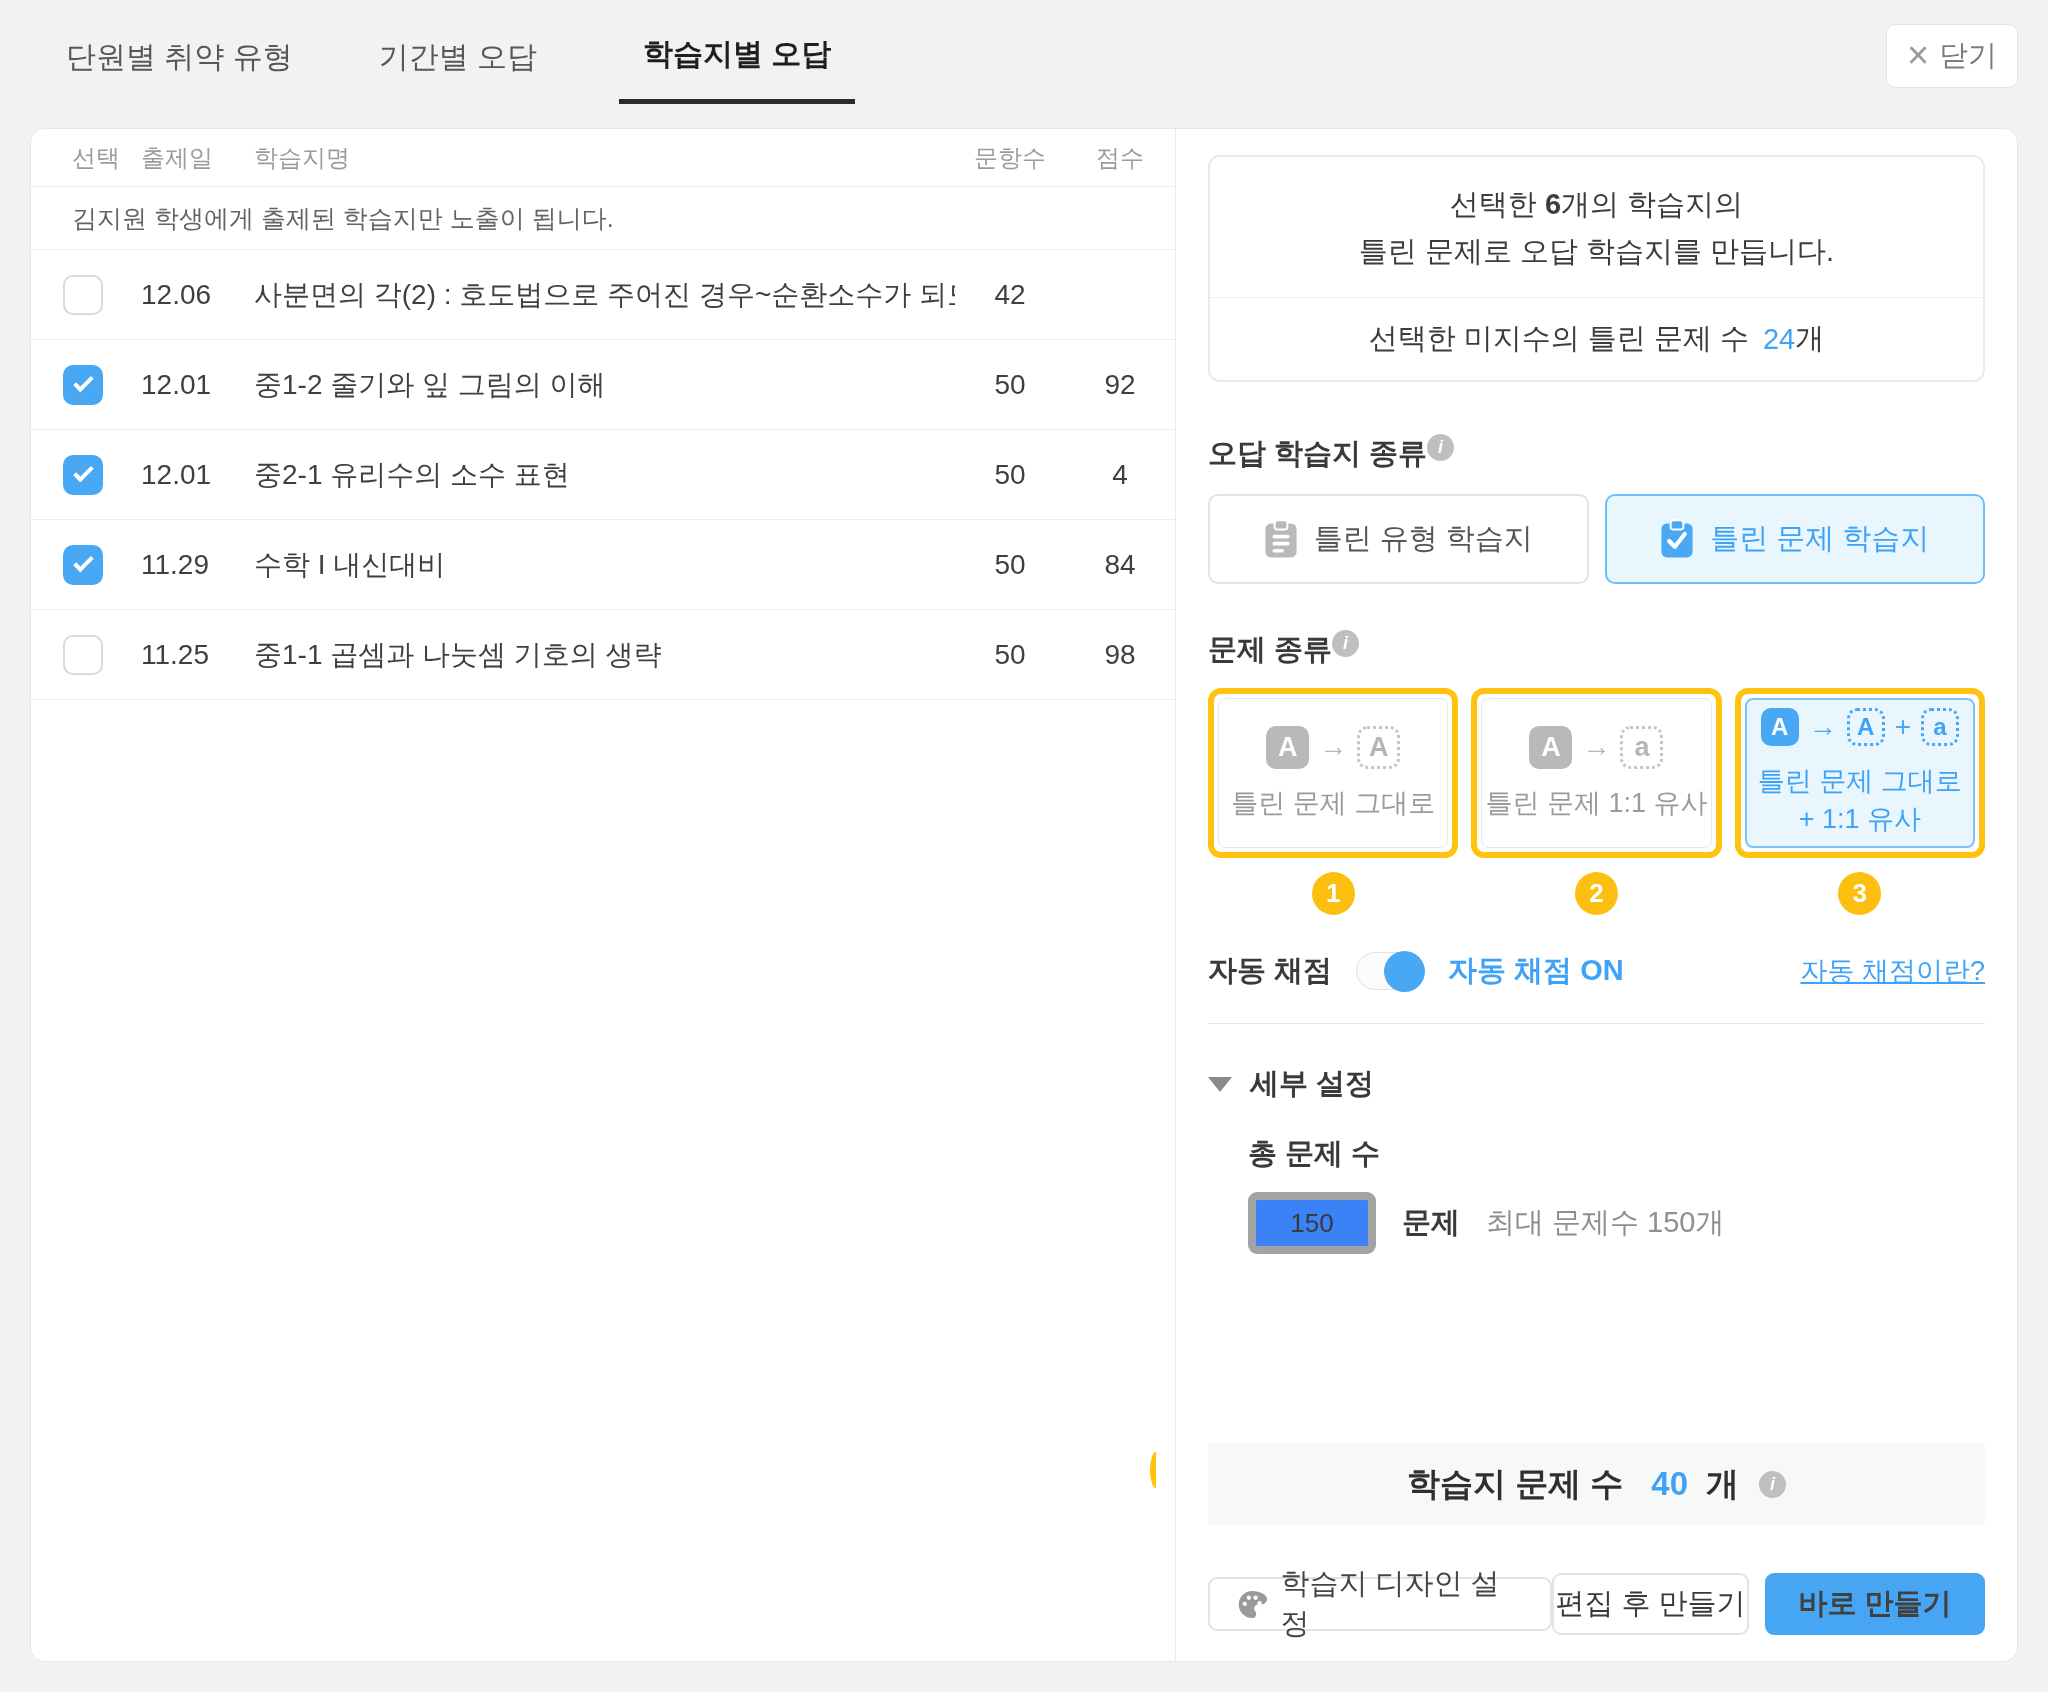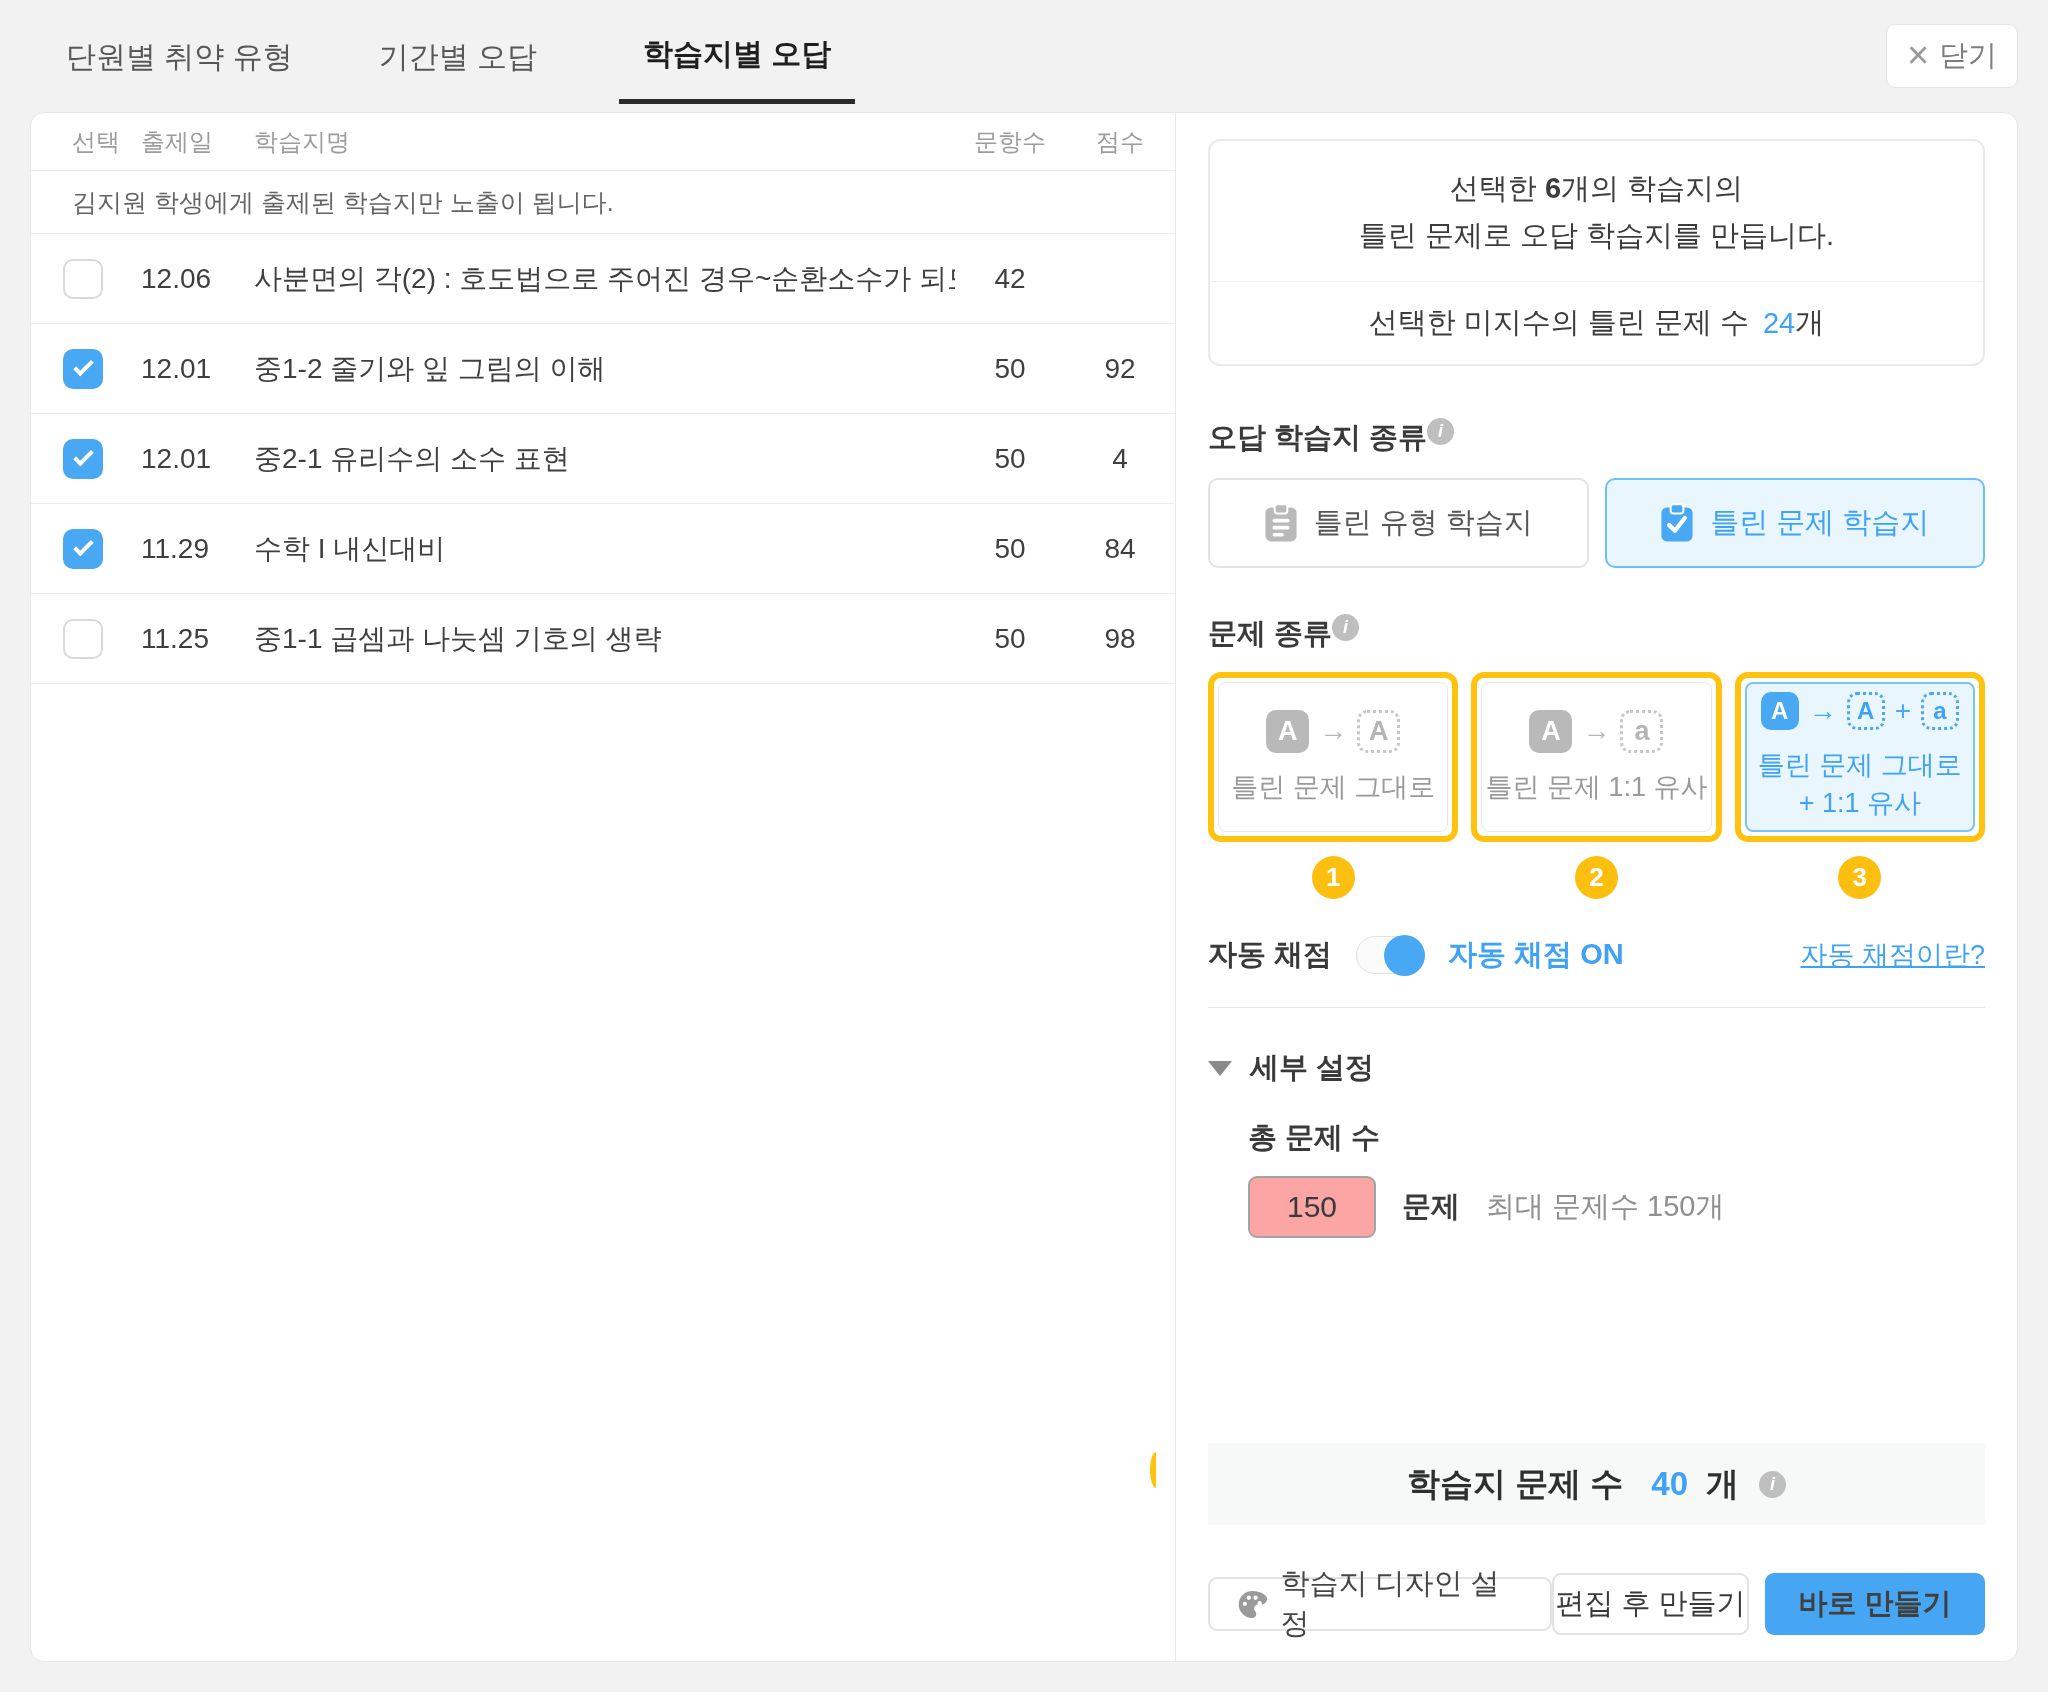--- a/index.html
+++ b/index.html
@@ -14,21 +14,21 @@
   .tabbar { position:absolute; top:34px; left:62px; display:flex; align-items:flex-end; gap:78px; }
   .tab { font-size:30px; color:#575757; padding:0 4px 26px; cursor:pointer; }
   .tab.active { color:#1f1f1f; font-weight:bold; padding:0 24px 24px; border-bottom:5px solid #2b2b2b; }
   .close-btn { position:absolute; top:24px; right:30px; width:132px; height:64px;
     background:#fff; border:1px solid #e4e4e4; border-radius:9px;
     display:flex; align-items:center; justify-content:center; gap:10px;
     color:#7d7d7d; font-size:29px; cursor:pointer; }
   .close-x { font-size:38px; color:#9a9a9a; line-height:1; margin-top:-3px; }
 
   
-  .card { position:absolute; top:112px; left:30px; width:1988px; bottom:30px;
+  .card { position:absolute; top:128px; left:30px; width:1988px; bottom:30px;
     background:#fff; border:1px solid #e7e7e7; border-radius:14px; display:flex; overflow:hidden; }
 
   
   .left-panel { width:1145px; border-right:1px solid #e9e9e9; display:flex; flex-direction:column; }
   .thead { display:flex; align-items:center; height:58px; border-bottom:1px solid #ececec;
     color:#9c9c9c; font-size:24px; }
   .c1 { width:110px; padding-left:41px; }
   .c2 { width:105px; }
   .c3 { flex:1; padding-left:8px; white-space:nowrap; overflow:hidden; }
   .c4 { width:110px; text-align:center; }
@@ -100,22 +100,22 @@
   .auto-link { margin-left:auto; font-size:27px; color:#3ea2f6; text-decoration:underline; cursor:pointer; }
 
   .h-divider { height:1px; background:#e5e5e5; margin-top:32px; }
 
   .details-header { display:flex; align-items:center; gap:18px; margin-top:40px; cursor:pointer; }
   .tri-down { width:0; height:0; border-left:12px solid transparent; border-right:12px solid transparent;
     border-top:15px solid #8a8a8a; }
   .details-title { font-size:29px; font-weight:bold; color:#3a3a3a; }
   .total-label { margin-top:30px; margin-left:40px; font-size:29px; font-weight:bold; color:#3a3a3a; }
   .input-row { display:flex; align-items:center; margin-top:18px; margin-left:40px; gap:26px; }
-  .num-input { width:128px; height:62px; border:2px solid #a3a3a3; border-radius:9px; text-align:center;
-    font-size:30px; color:#3a3a3a; outline:none; font-family:inherit; background:#fca5a5; }
+  .num-input { width:128px; height:62px; border:8px solid #a3a3a3; border-radius:9px; text-align:center;
+    font-size:26px; color:#3a3a3a; outline:none; font-family:inherit; background:#3b82f6; }
   .unit { font-size:29px; font-weight:bold; color:#3a3a3a; }
   .hint { font-size:29px; color:#8f8f8f; }
 
   .bottom-bar { margin-top:auto; height:82px; background:#f7f8f8; display:flex; align-items:center;
     justify-content:center; gap:12px; font-size:33px; font-weight:bold; color:#2f2f2f; }
   .bottom-bar .blue-num { margin:0 6px 0 16px; }
   .bottom-bar .info-icon { margin-left:8px; }
 
   .footer-btns { display:flex; align-items:center; margin-top:48px; }
   .design-btn { height:54px; padding:0 26px; background:#fff; border:2px solid #e3e3e3; border-radius:9px;

